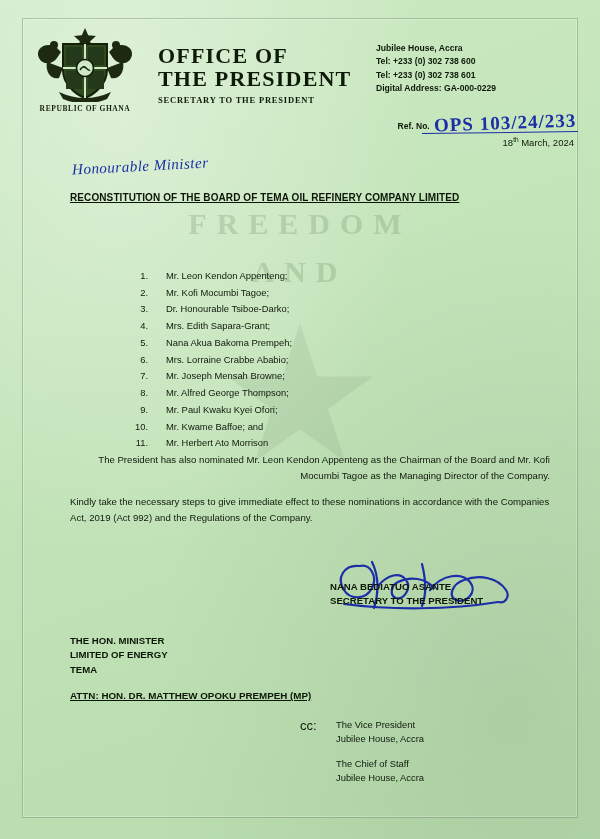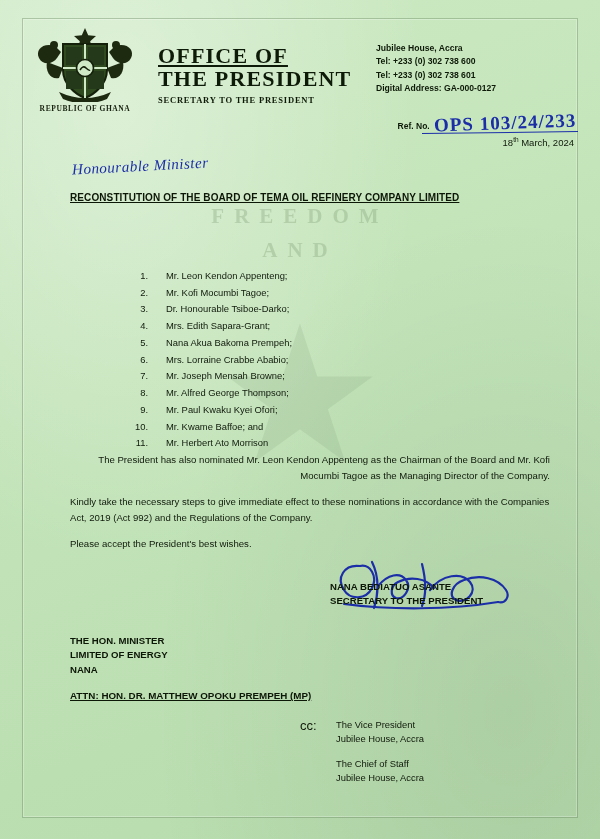--- a/index.html
+++ b/index.html
@@ -26,21 +26,21 @@
       radial-gradient(ellipse at 85% 85%, rgba(0,0,0,0.07) 0%, rgba(0,0,0,0) 50%),
       linear-gradient(160deg, #cdeac4 0%, #c3e4b9 40%, #bcdfb2 75%, #b6dcac 100%);
     pointer-events: none;
   }
   .watermark {
     position: absolute;
     left: 0; right: 0;
     top: 200px;
     text-align: center;
     color: rgba(120,150,110,0.30);
-    font-size: 21px;
+    font-size: 30px;
     letter-spacing: 10px;
     font-weight: bold;
     font-family: "Liberation Serif", serif;
     pointer-events: none;
     line-height: 1.6;
   }
   .wm-star {
     position: absolute;
     left: 0; right: 0;
     top: 300px;
@@ -95,21 +95,20 @@
     left: 140px;
     top: 24px;
     font-family: "Liberation Serif", serif;
     color: #0e1a08;
   }
   .office .l1 {
     font-size: 22px;
     font-weight: bold;
     letter-spacing: 1.2px;
     line-height: 1.06;
-    text-decoration: underline;
   }
   .office .l2 {
     font-size: 22px;
     font-weight: bold;
     letter-spacing: 1.2px;
     line-height: 1.06;
   }
   .office .l3 {
     font-size: 8.5px;
     font-weight: bold;
@@ -327,21 +326,21 @@
       <div class="office">
         <div class="l1">OFFICE OF</div>
         <div class="l2">THE PRESIDENT</div>
         <div class="l3">SECRETARY TO THE PRESIDENT</div>
       </div>
 
       <div class="contact">
         <div>Jubilee House, Accra</div>
         <div>Tel: +233 (0) 302 738 600</div>
         <div>Tel: +233 (0) 302 738 601</div>
-        <div>Digital Address: GA-000-0127</div>
+        <div>Digital Address: GA-000-0229</div>
       </div>
 
       <div class="refline">
         <span>Ref. No.</span><span class="ref-hand">OPS 103/24/233</span>
       </div>
       <div class="ref-underline"></div>
     </div>
 
     <div class="date"><span>18</span><sup>th</sup><span> March, 2024</span></div>
 
@@ -392,21 +391,20 @@
           <span>Mr. Kwame Baffoe; and</span>
         </div>
       <div class="row">
           <span class="num">11.</span>
           <span>Mr. Herbert Ato Morrison</span>
         </div>
     </div>
 
     <div class="para p2">The President has also nominated Mr. Leon Kendon Appenteng as the Chairman of the Board and Mr. Kofi Mocumbi Tagoe as the Managing Director of the Company.</div>
     <div class="para p3">Kindly take the necessary steps to give immediate effect to these nominations in accordance with the Companies Act, 2019 (Act 992) and the Regulations of the Company.</div>
-    <div class="para p4">Please accept the President's best wishes.</div>
 
     <div class="sig-wrap">
       <svg width="190" height="60" viewBox="0 0 190 60" aria-hidden="true">
         <g fill="none" stroke="#1b2ea8" stroke-width="2.2" stroke-linecap="round">
           <path d="M30 10 C14 8, 6 22, 14 34 C20 44, 36 44, 42 32 C48 20, 40 8, 30 10 Z"></path>
           <path d="M42 6 C50 22, 48 40, 44 52"></path>
           <path d="M48 30 C58 18, 70 16, 76 24 C82 32, 74 44, 66 42 C60 40, 60 30, 68 26 C80 20, 96 22, 104 32"></path>
           <path d="M92 8 C96 24, 96 40, 92 50"></path>
           <path d="M100 34 C112 18, 132 16, 140 26 C148 36, 136 48, 126 44 C118 40, 122 28, 134 24 C150 18, 168 22, 176 34 C180 40, 176 48, 168 46"></path>
           <path d="M14 48 C60 54, 120 54, 168 46"></path>
@@ -414,21 +412,21 @@
       </svg>
     </div>
     <div class="sig-name">
       <div>NANA BEDIATUO ASANTE</div>
       <div>SECRETARY TO THE PRESIDENT</div>
     </div>
 
     <div class="to-block">
       <div>THE HON. MINISTER</div>
       <div>LIMITED OF ENERGY</div>
-      <div>NANA</div>
+      <div>TEMA</div>
     </div>
 
     <div class="attn">ATTN: HON. DR. MATTHEW OPOKU PREMPEH (MP)</div>
 
     <div class="cc-label">cc:</div>
     <div class="cc-list">
       <div class="grp">
         <div>The Vice President</div>
         <div>Jubilee House, Accra</div>
       </div>

